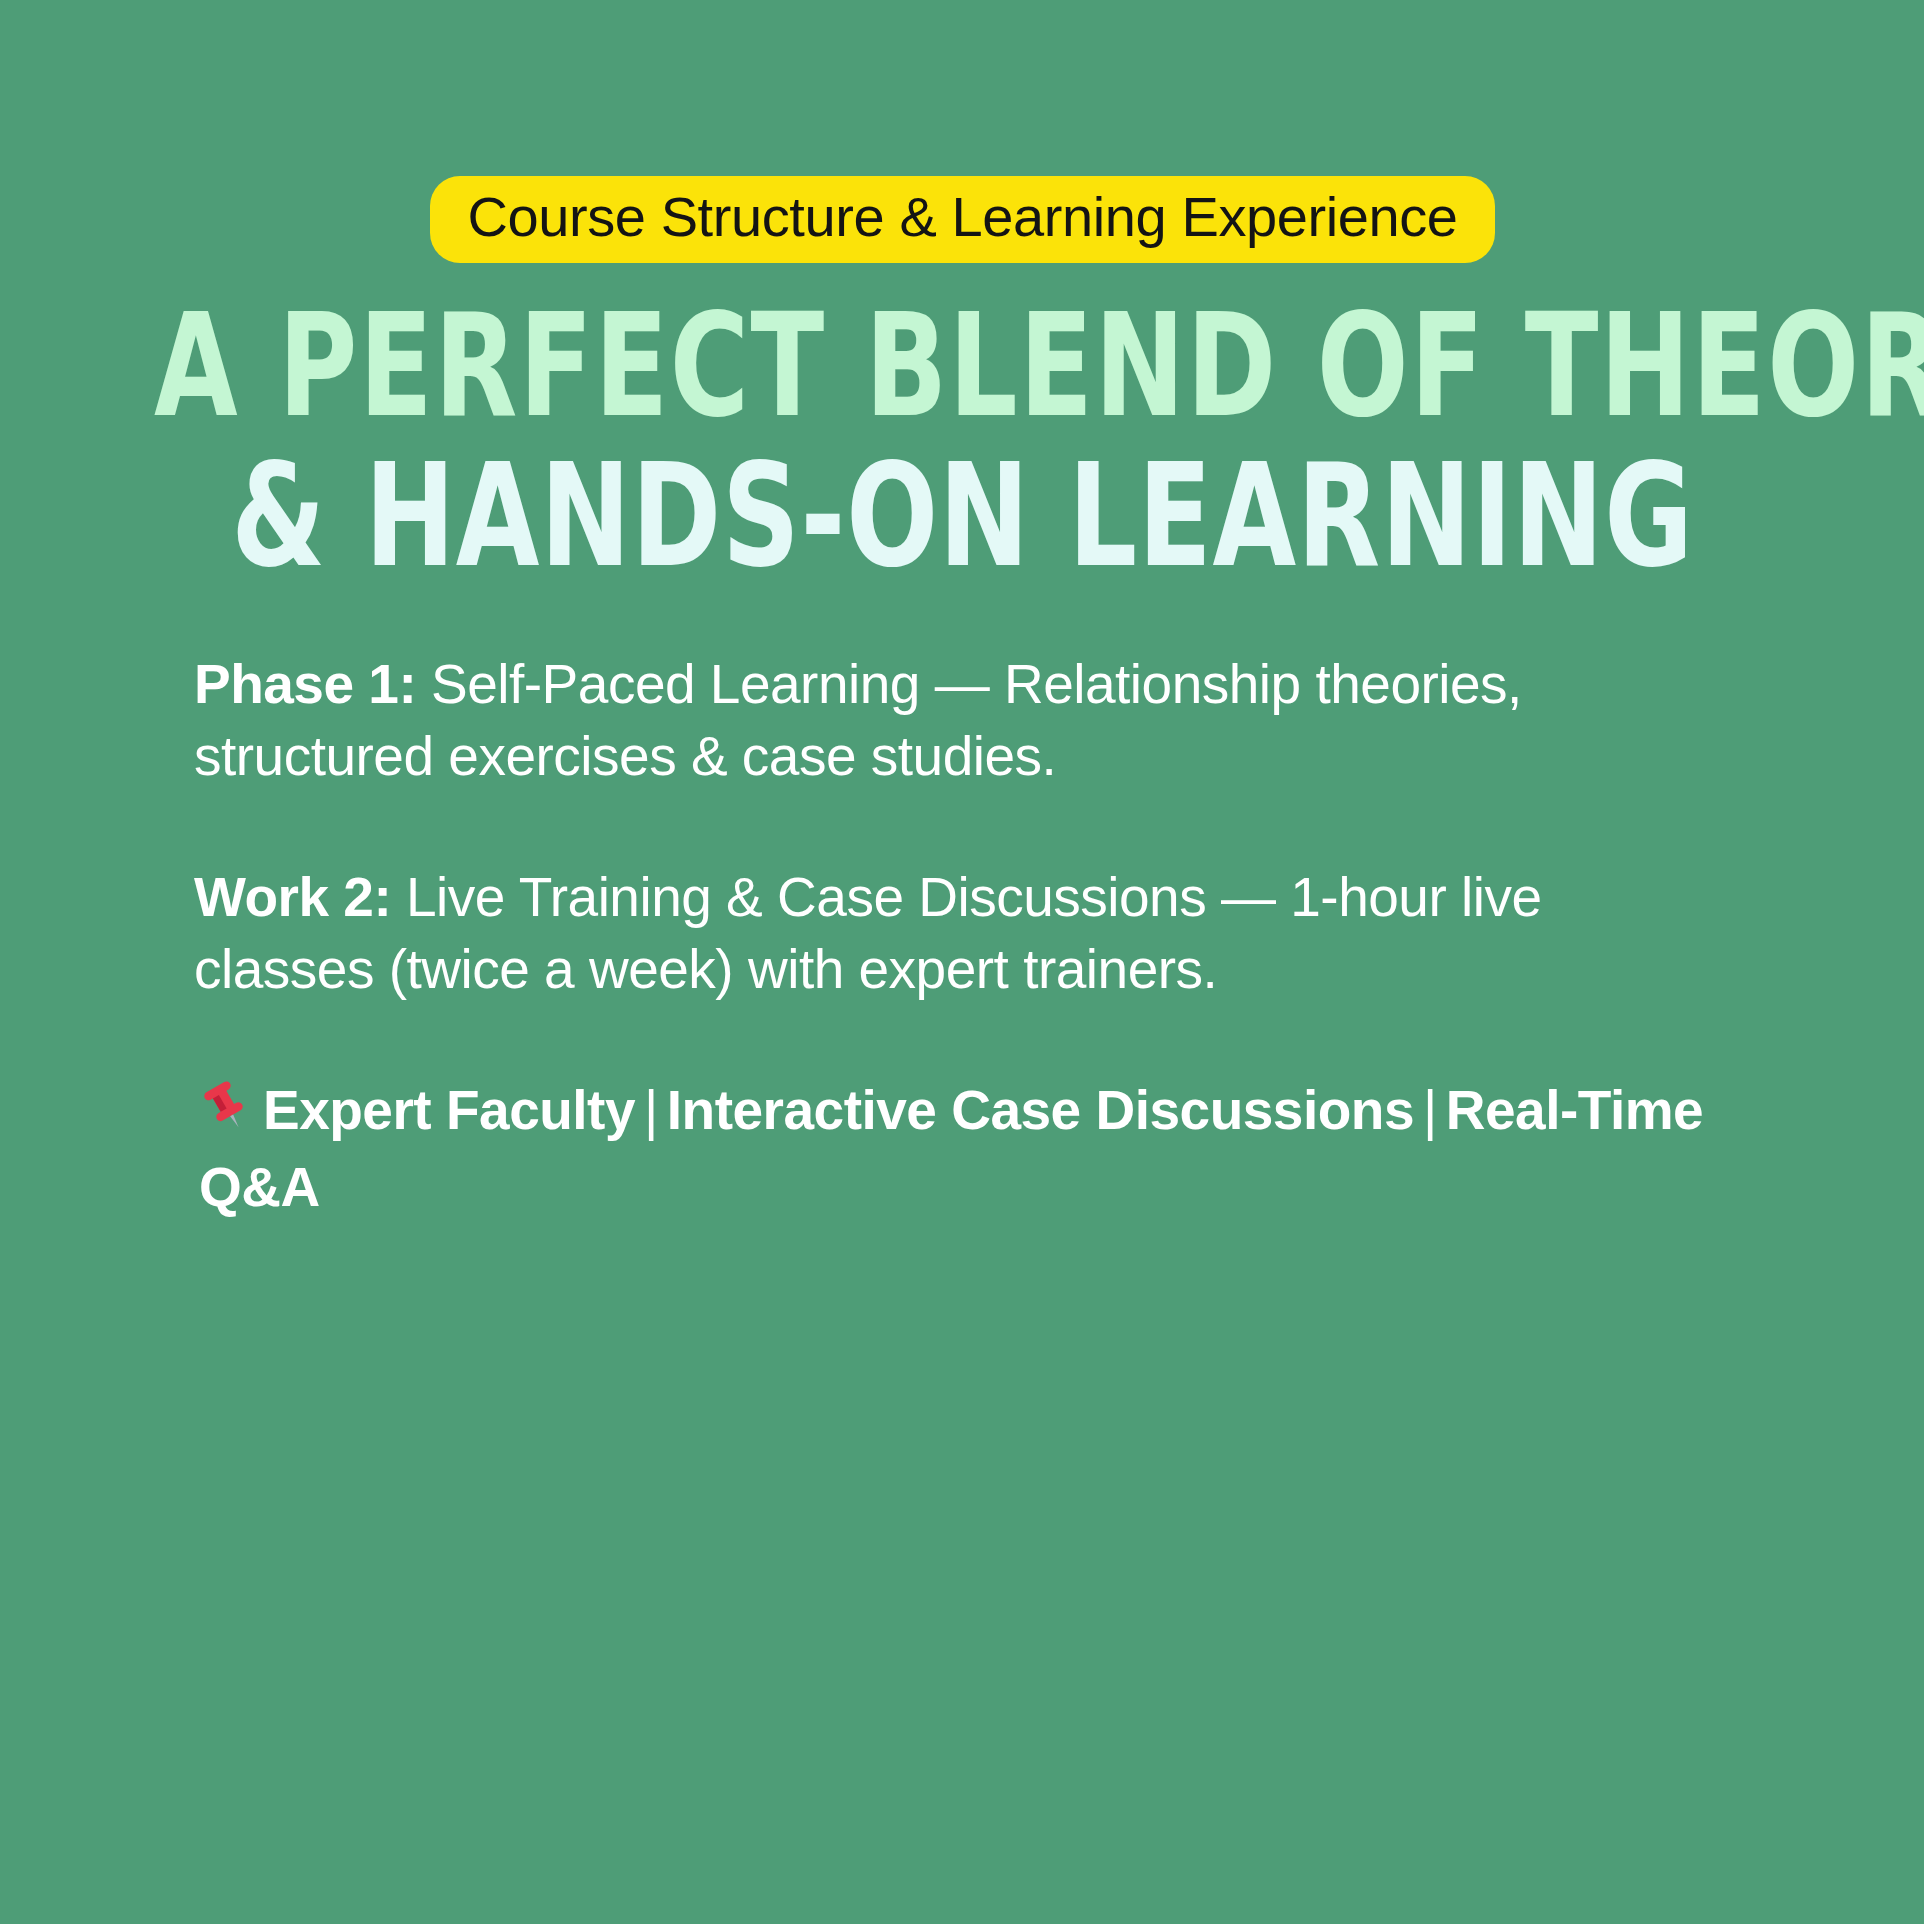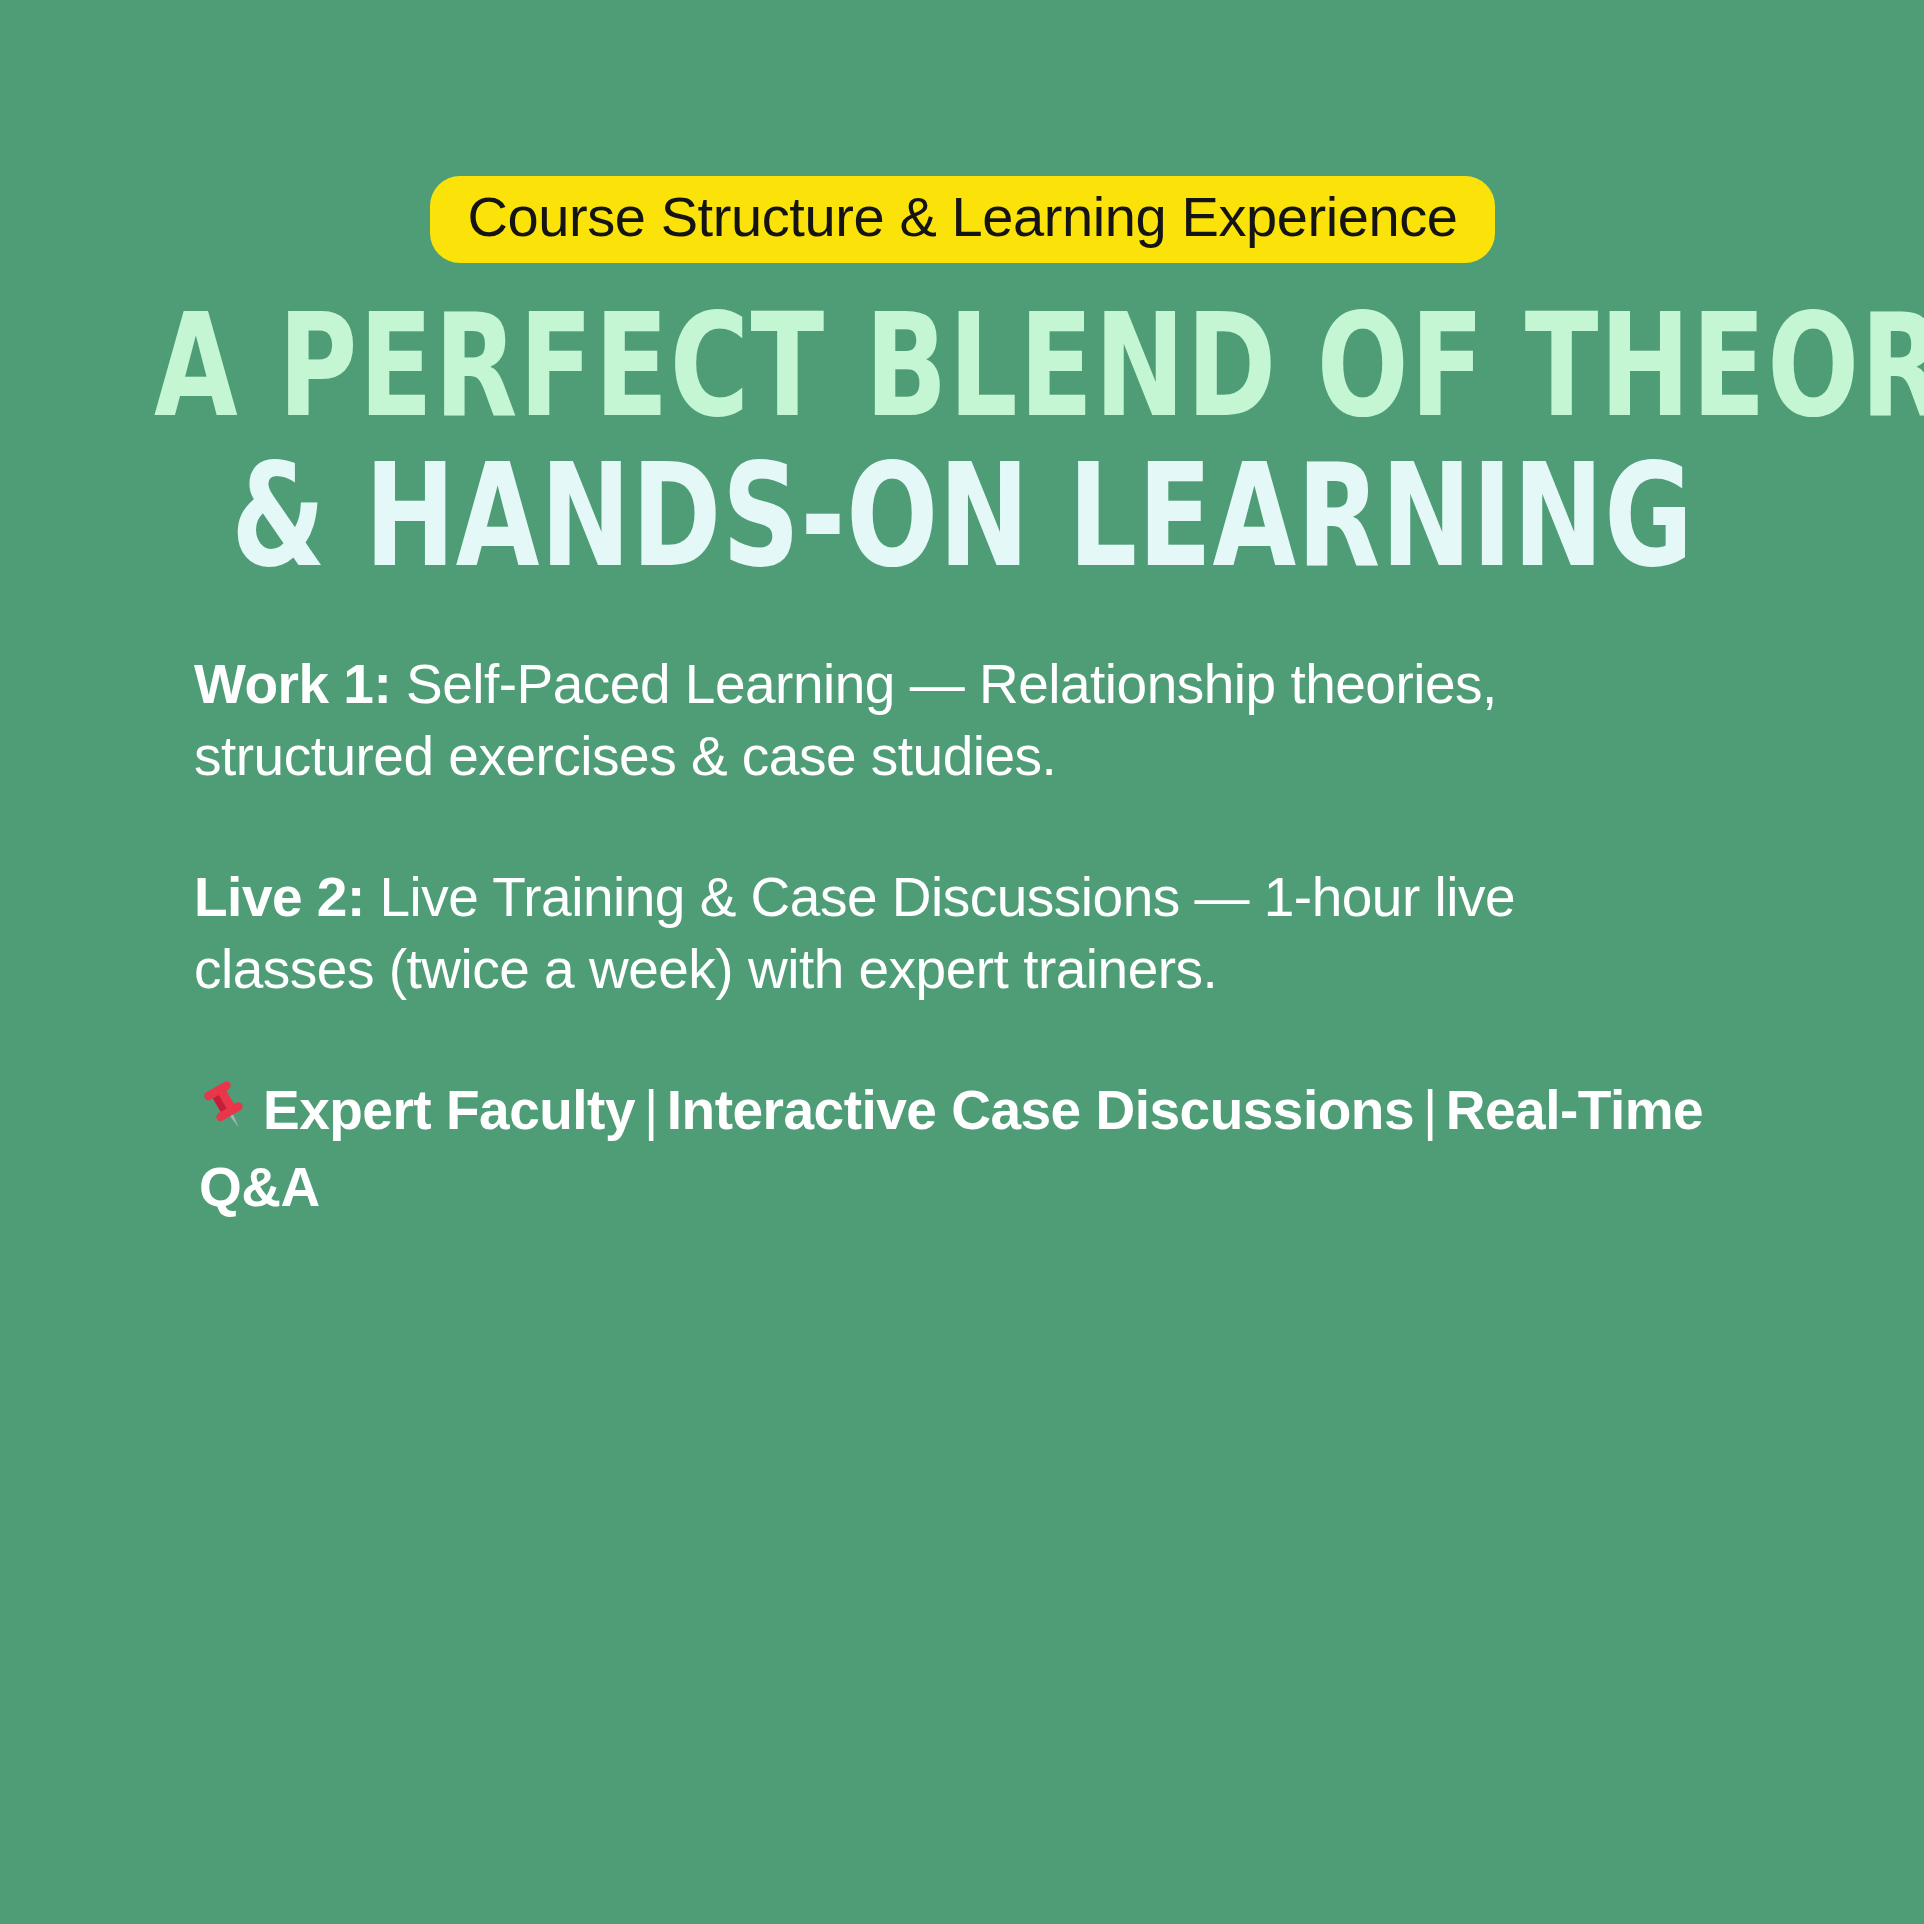--- a/index.html
+++ b/index.html
@@ -125,23 +125,23 @@
     <div class="badge">Course Structure &amp; Learning Experience</div>
   </div>
 
   <div class="headline">
     <div class="headline-line l1">A PERFECT BLEND OF  THEORY</div>
     <div class="headline-line l2">&amp; HANDS-ON LEARNING</div>
   </div>
 
   <div class="body-copy">
 
-    <p class="para"><span class="lead">Work 1:</span><span> Self-Paced Learning — Relationship theories, structured exercises &amp; case studies.</span></p>
+    <p class="para"><span class="lead">Phase 1:</span><span> Self-Paced Learning — Relationship theories, structured exercises &amp; case studies.</span></p>
 
-    <p class="para"><span class="lead">Live 2:</span><span> Live Training &amp; Case Discussions — 1-hour live classes (twice a week) with expert trainers.</span></p>
+    <p class="para"><span class="lead">Work 2:</span><span> Live Training &amp; Case Discussions — 1-hour live classes (twice a week) with expert trainers.</span></p>
 
 
     <p class="highlights"><span class="pin-icon"><svg width="55" height="55" viewBox="0 0 64 64" aria-hidden="true">
             <g transform="rotate(-30 32 32)">
               <path d="M20 6 h24 a5 5 0 0 1 0 10 h-3 v18 h3 a5 5 0 0 1 0 10 h-24 a5 5 0 0 1 0 -10 h3 v-18 h-3 a5 5 0 0 1 0 -10 z" fill="#E8374A"></path>
               <path d="M23 16 h8 v18 h-8 z" fill="#C41F38"></path>
               <path d="M30 44 l2 16 l2 -16 z" fill="#A8B3BD"></path>
             </g>
           </svg></span><span>Expert Faculty</span><span class="sep">|</span><span>Interactive Case Discussions</span><span class="sep">|</span><span>Real-Time Q&amp;A</span></p>
 

